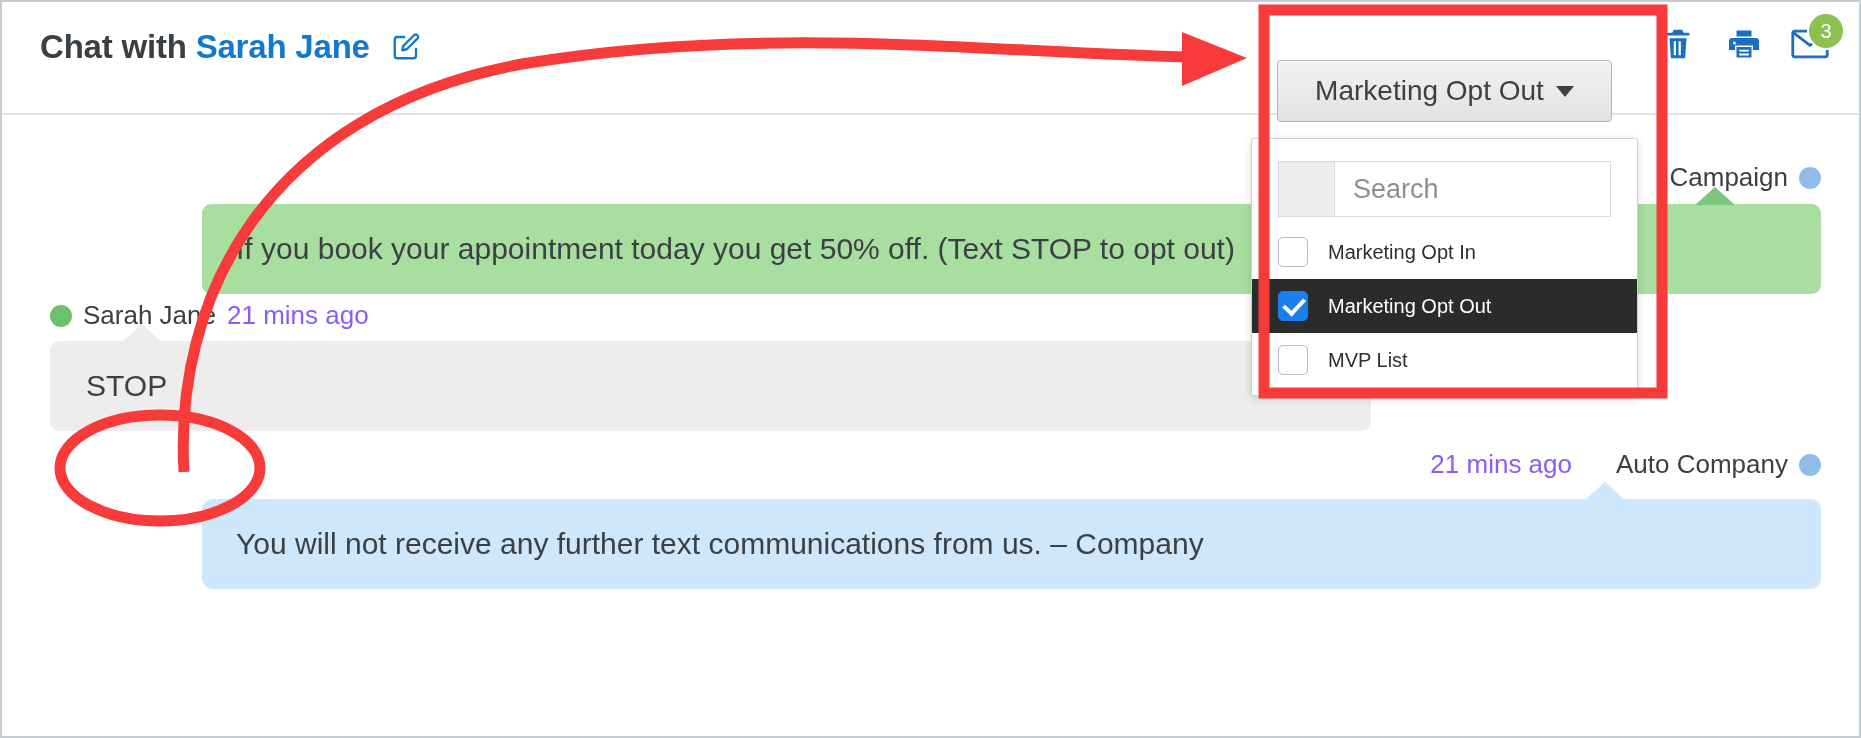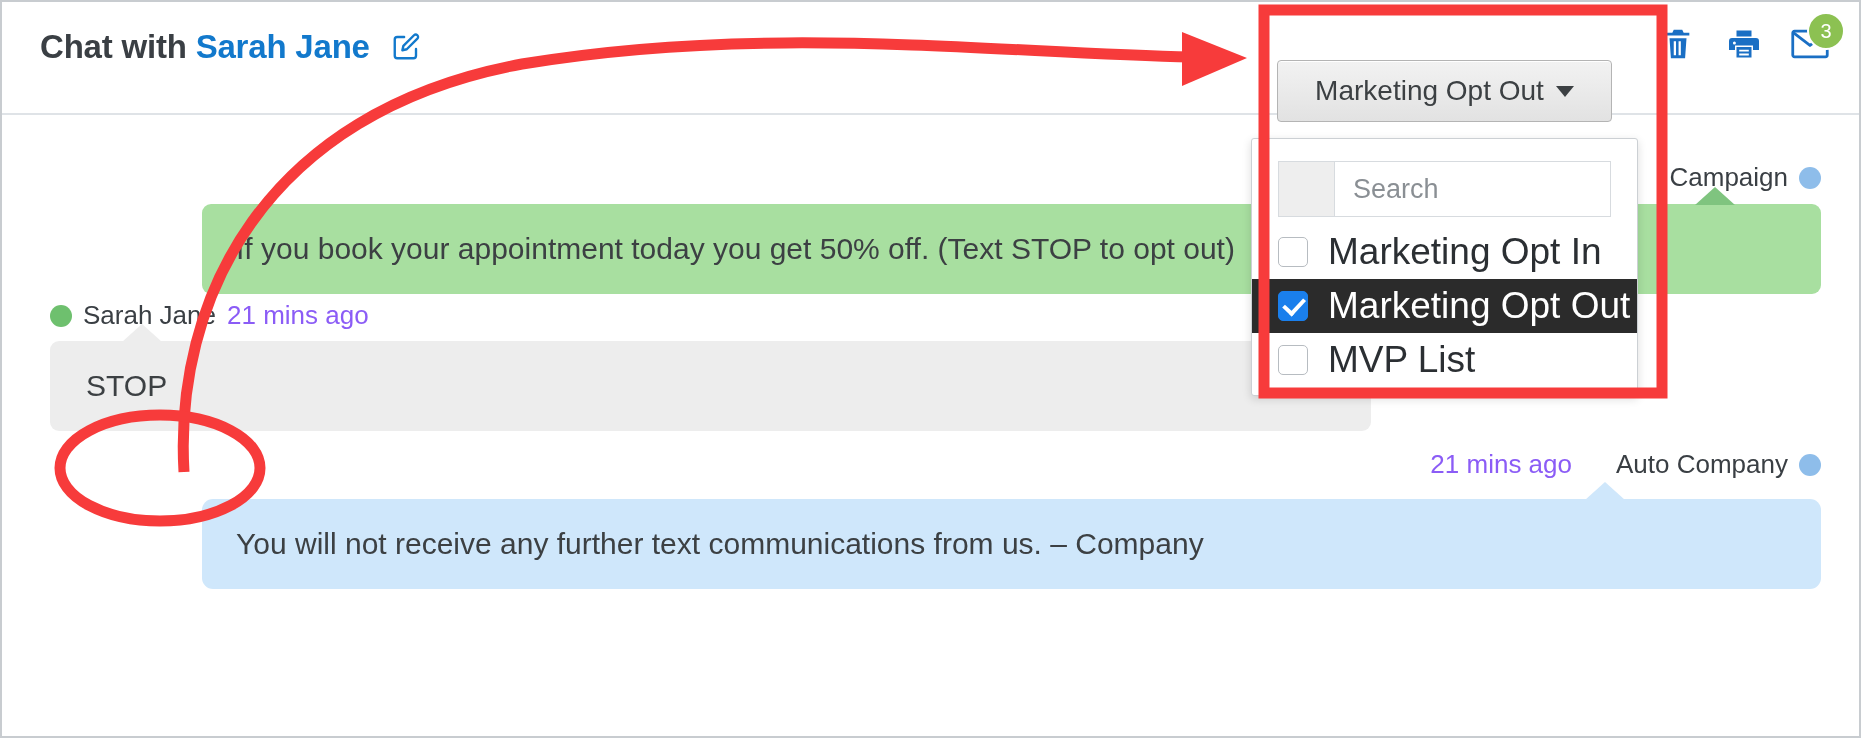--- a/index.html
+++ b/index.html
@@ -162,21 +162,21 @@
     font-size: 27px; color: #14532d;
     padding: 0 18px;
     font-family: "Liberation Sans", sans-serif;
     background: transparent;
   }
   .search-input::placeholder { color: #8a8f94; }
 
   .dd-item {
     display: flex; align-items: center; gap: 20px;
     height: 54px; padding: 0 26px;
-    font-size: 37px; color: #2b2f33;
+    font-size: 20px; color: #2b2f33;
     cursor: pointer; white-space: nowrap;
   }
   .dd-item.selected { background: #2b2b2b; color: #ffffff; }
   .cb {
     width: 30px; height: 30px; flex: none;
     border: 1px solid #b7bcc1; border-radius: 5px;
     background: #ffffff;
     display: flex; align-items: center; justify-content: center;
   }
   .cb.checked {

